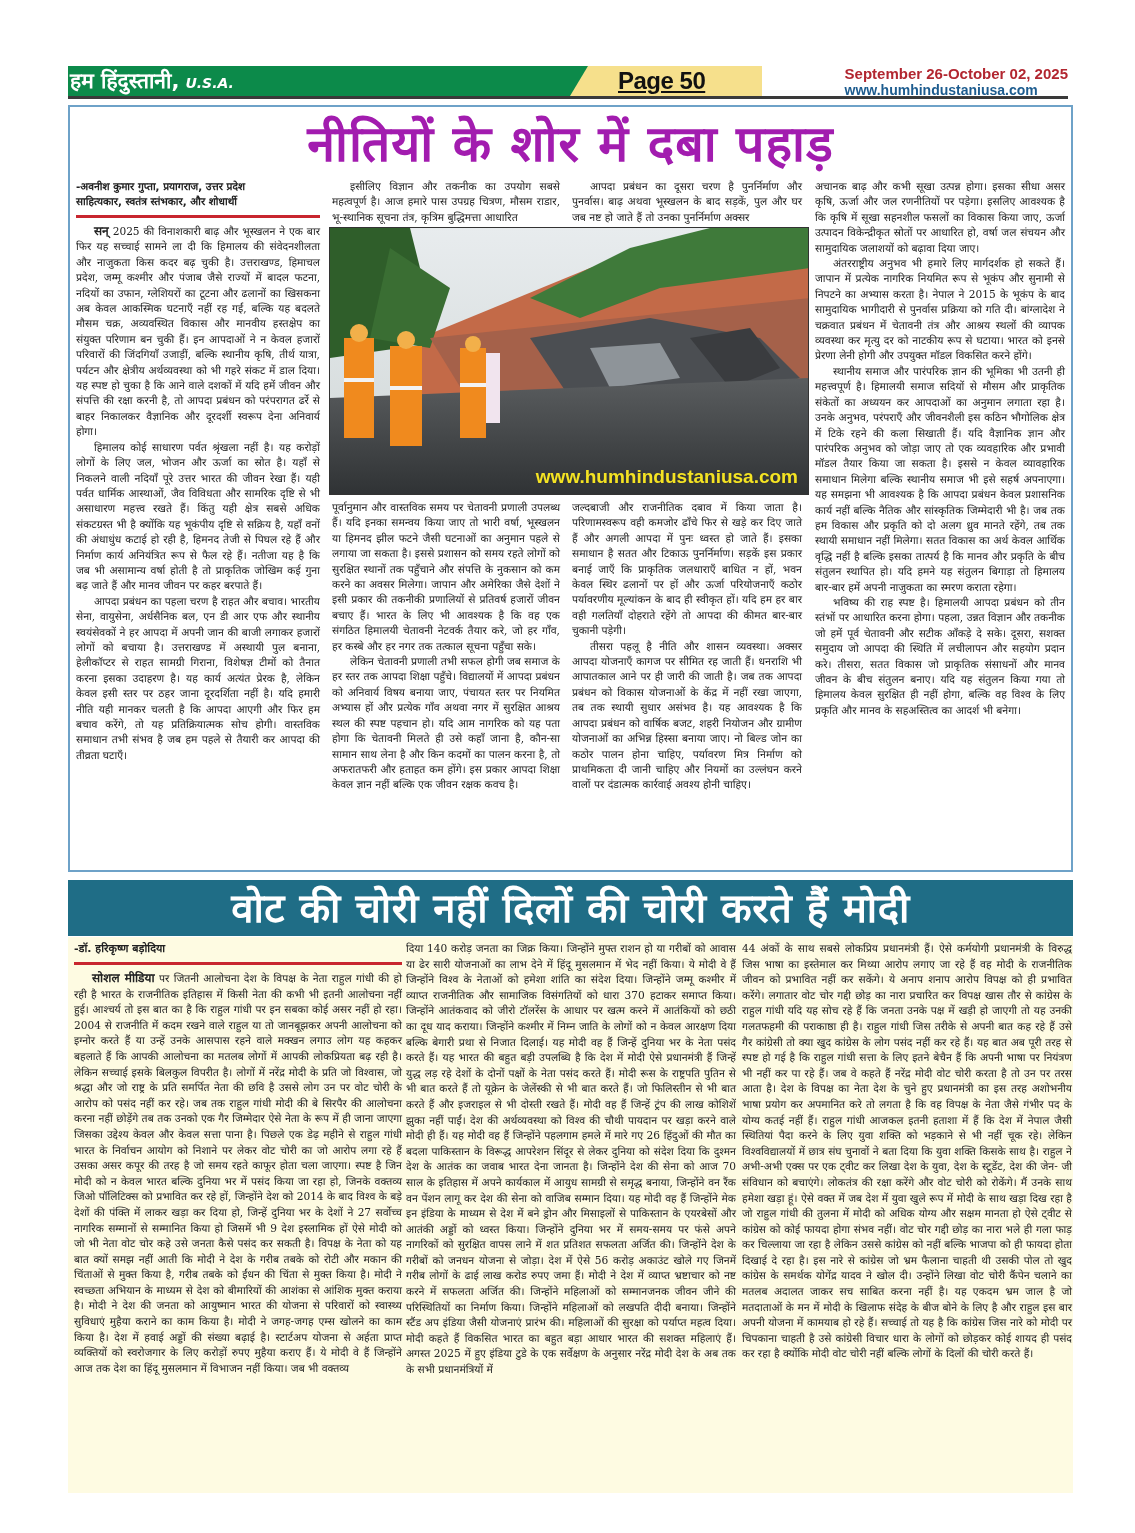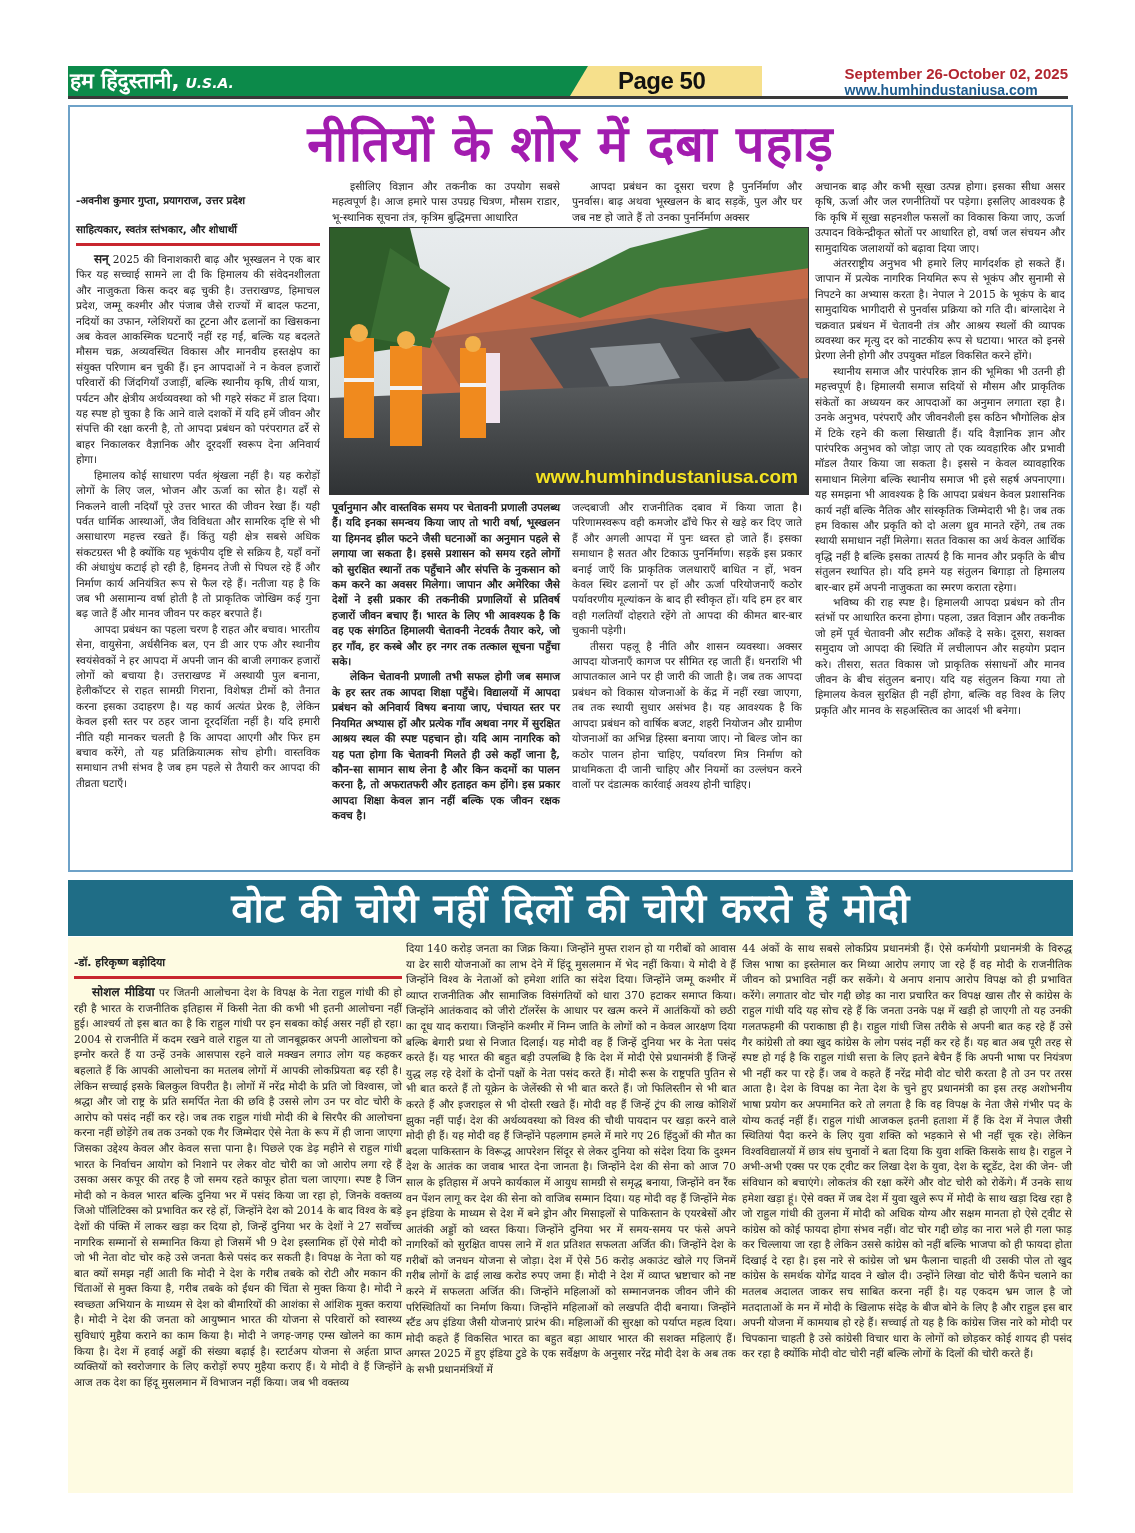--- a/index.html
+++ b/index.html
@@ -6,40 +6,40 @@
   html, body { width: 1135px; height: 1533px; background: #ffffff; overflow: hidden; }
   body { font-family: "DejaVu Sans", sans-serif; color: #222; position: relative; }
 
   
   .masthead { position: absolute; left: 68px; top: 66px; width: 1000px; height: 32px; }
   .mh-green { position: absolute; left: 0; top: 0; width: 520px; height: 30px; background: #0c8a4a; }
   .mh-green::after { content: ""; position: absolute; right: -18px; top: 0; border-top: 30px solid #0c8a4a; border-right: 18px solid transparent; }
   .mh-title { position: absolute; left: 2px; top: 1px; color: #fff; font-family: "DejaVu Sans", sans-serif; font-weight: bold; font-size: 21px; line-height: 28px; white-space: nowrap; }
   .mh-usa { font-style: italic; font-size: 14px; margin-left: 6px; }
   .mh-page { position: absolute; left: 502px; top: 0; width: 192px; height: 30px; background: #f6e08c; clip-path: polygon(18px 0, 100% 0, 100% 100%, 0 100%); }
-  .mh-page span { position: absolute; left: 48px; top: 1px; font-family: "Liberation Sans", sans-serif; font-weight: bold; font-size: 24px; color: #111; letter-spacing: -0.5px; }
+  .mh-page span { position: absolute; left: 48px; top: 1px; font-family: "Liberation Sans", sans-serif; font-weight: bold; font-size: 24px; color: #111; letter-spacing: -0.5px; text-decoration: underline; }
   .mh-rule { position: absolute; left: 0; top: 30px; width: 1000px; height: 3px; background: #3a3a3a; }
   .mh-date { position: absolute; right: 0; top: 0; text-align: left; font-family: "Liberation Sans", sans-serif; font-weight: bold; }
   .mh-date .d { color: #b22630; font-size: 15px; line-height: 16px; }
   .mh-date .u { color: #1d5c8f; font-size: 14px; line-height: 16px; }
 
   
   .art1 { position: absolute; left: 68px; top: 105px; width: 1005px; height: 767px; border: 2px solid #6ea2c8; background: #fff; }
   .art1-head { position: absolute; left: 0; top: 6px; width: 100%; text-align: center; color: #a21caf; font-family: "DejaVu Sans", sans-serif; font-weight: bold; font-size: 50px; line-height: 62px; letter-spacing: 1px; }
   .col { position: absolute; font-family: "DejaVu Serif", serif; font-size: 10.6px; line-height: 15.4px; text-align: justify; color: #222; }
   .col p { text-indent: 18px; }
-  .byline { font-family: "DejaVu Sans", sans-serif; font-weight: bold; font-size: 10.4px; line-height: 15px; color: #222; margin-top: 14px; }
+  .byline { font-family: "DejaVu Sans", sans-serif; font-weight: bold; font-size: 10.4px; line-height: 15px; color: #222; }
   .redrule { height: 3px; background: #c8262f; margin: 6px 0 6px 0; }
   .lead { font-weight: bold; font-size: 12px; }
 
   .a1c1 { left: 6px; top: 72px; width: 244px; }
   .a1c2top { left: 262px; top: 72px; width: 228px; }
   .a1c3top { left: 502px; top: 72px; width: 230px; }
   .a1c4 { left: 745px; top: 72px; width: 250px; }
-  .a1c2 { left: 262px; top: 393px; width: 228px; font-weight: bold; }
+  .a1c2 { left: 262px; top: 393px; width: 228px; }
   .a1c3 { left: 502px; top: 393px; width: 230px; }
 
   .photo { position: absolute; left: 259px; top: 120px; width: 480px; height: 268px; overflow: hidden; border: 1px solid #333; }
   .photo svg { display: block; }
   .photo-wm { position: absolute; right: 10px; bottom: 6px; font-family: "Liberation Sans", sans-serif; font-weight: bold; font-size: 19px; color: #f4e323; text-shadow: 1px 1px 1px #333; }
 
   
   .art2-head { position: absolute; left: 68px; top: 880px; width: 1005px; height: 56px; background: #1f6d86; color: #fff; text-align: center; font-family: "DejaVu Sans", sans-serif; font-weight: bold; font-size: 40px; line-height: 56px; letter-spacing: 0.5px; white-space: nowrap; }
   .art2 { position: absolute; left: 68px; top: 937px; width: 1005px; height: 556px; background: #fefbe2; padding-left: 23px; }
   .col2 { position: absolute; font-family: "DejaVu Serif", serif; font-size: 10.6px; line-height: 15.6px; text-align: justify; color: #222; }

